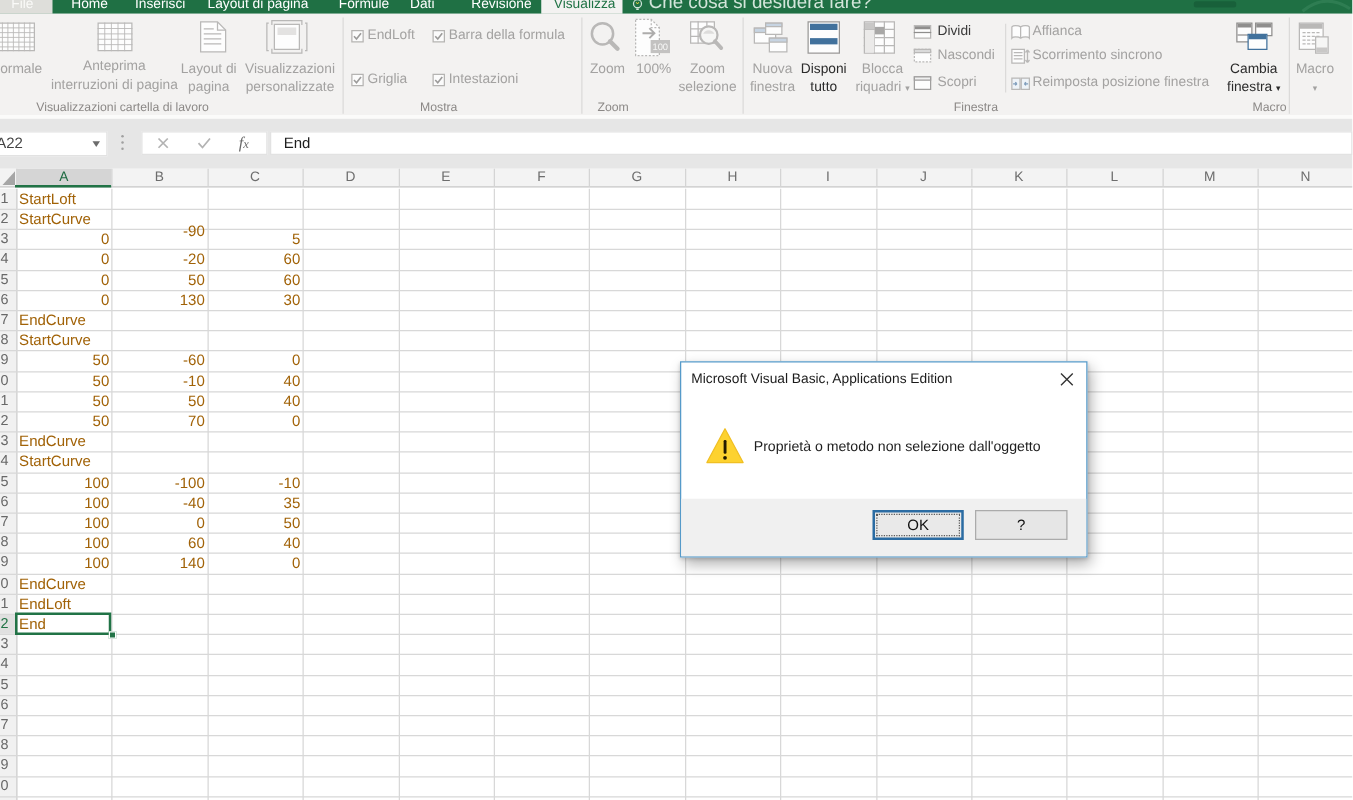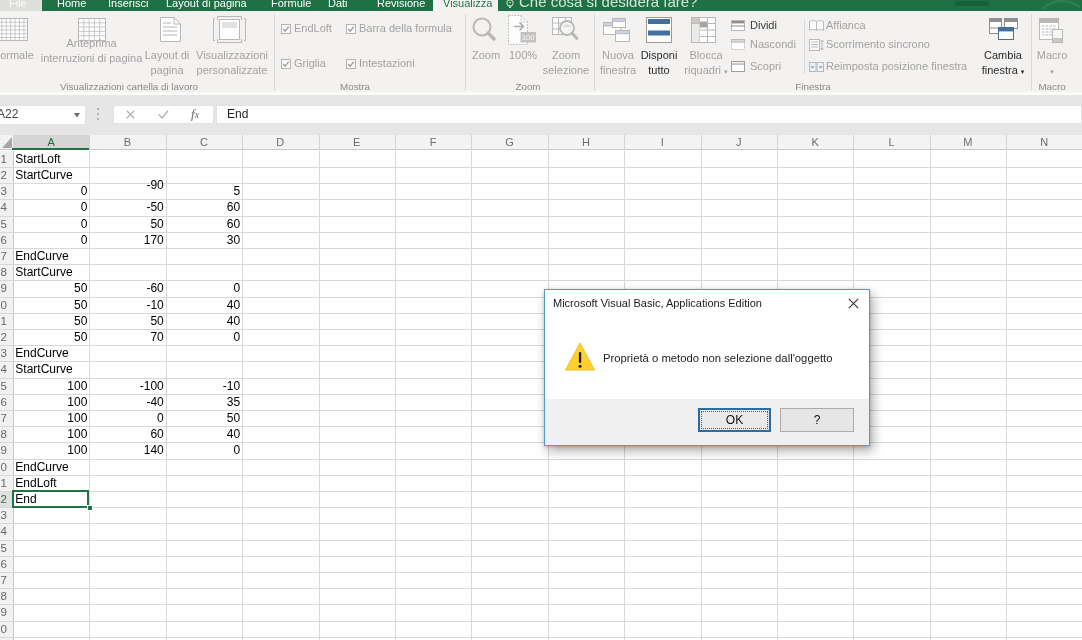--- a/index.html
+++ b/index.html
@@ -1,25 +1,25 @@
 <!DOCTYPE html>
 <html><head><meta charset="utf-8"><style>
 html,body{margin:0;padding:0}
 body{width:1082px;height:640px;overflow:hidden;position:relative;
  font-family:"Liberation Sans",sans-serif;background:#fff}
 .abs{position:absolute}
 .tab{position:absolute;top:-4.5px;height:14px;color:#fff;font-size:11px;line-height:14px;white-space:nowrap}
 .rsep{position:absolute;top:14px;height:77px;width:1px;background:#dbdad9}
-.glabel{position:absolute;top:80.8px;font-size:9.8px;color:#8b8886;text-align:center;white-space:nowrap}
+.glabel{position:absolute;top:80.8px;font-size:9.8px;color:#8b8886;white-space:nowrap}
 .btxt{position:absolute;font-size:11px;color:#a3a2a1;text-align:center;line-height:14.5px;white-space:nowrap}
 .btxtd{position:absolute;font-size:11px;color:#2b2b2b;text-align:center;line-height:14.5px;white-space:nowrap}
 .stxt{position:absolute;font-size:11px;color:#a3a2a1;white-space:nowrap}
 .stxtd{position:absolute;font-size:11px;color:#3a3a3a;white-space:nowrap}
 .chead{position:absolute;top:0;height:14px;font-size:11px;color:#6d6d6d;text-align:center;line-height:15px}
-.cell{position:absolute;height:16.3px;font-size:12px;color:#000000;line-height:16.2px;white-space:nowrap}
+.cell{position:absolute;height:16.3px;font-size:12px;color:#a16207;line-height:16.2px;white-space:nowrap}
 .num{text-align:right}
 .rh{position:absolute;font-size:11.5px;color:#6e6e6e;text-align:right;line-height:16.4px}
 svg{position:absolute;overflow:visible}
 </style></head><body>
 
 <div class="abs" style="left:0;top:0;width:1082px;height:11px;background:#1f7044"></div>
 <div class="abs" style="left:433px;top:0;width:65px;height:11px;background:#f3f2f1"></div>
 <div class="abs" style="left:0;top:0;width:42px;height:11px;background:#dededa"></div>
 <div class="tab" style="left:9px;color:#fafaf8">File</div>
 <div class="tab" style="left:57px">Home</div>
@@ -43,21 +43,21 @@
 <div class="abs" style="left:0;top:92px;width:1082px;height:3px;background:#fbfbfa"></div>
 <svg style="left:-3px;top:18px" width="31" height="23" viewBox="0 0 31 23">
 <rect x="0.5" y="0.5" width="30" height="22" fill="#fdfdfd" stroke="#b9b8b7"></rect>
 <path d="M0 4.3 H31 M0 8.1 H31 M0 11.9 H31 M0 15.7 H31 M0 19.5 H31 M4.9 0 V23 M9.3 0 V23 M13.7 0 V23 M18.1 0 V23 M22.5 0 V23 M26.9 0 V23" stroke="#b9b8b7" stroke-width="0.7" fill="none"></path>
 </svg>
 <div class="btxt" style="left:-37px;top:48.2px;width:100px">Normale</div>
 <svg style="left:78px;top:18px" width="28" height="23" viewBox="0 0 28 23">
 <rect x="0.5" y="0.5" width="27" height="22" fill="#fdfdfd" stroke="#b9b8b7"></rect>
 <path d="M0 4.8 H28 M0 9.1 H28 M0 13.4 H28 M0 17.7 H28 M5.8 0 V23 M11.1 0 V23 M16.4 0 V23 M21.7 0 V23" stroke="#b9b8b7" stroke-width="0.7" fill="none"></path>
 </svg>
-<div class="btxt" style="left:36px;top:36px;width:111px">Anteprima<br>interruzioni di pagina</div>
+<div class="btxt" style="left:36px;top:46px;width:111px">Anteprima<br>interruzioni di pagina</div>
 <svg style="left:160px;top:17px" width="21" height="25" viewBox="0 0 21 25">
 <path d="M0.5 0.5 H14 L20.5 7 V24.5 H0.5 Z" fill="#fdfdfd" stroke="#b9b8b7"></path>
 <path d="M14 0.5 V7 H20.5" fill="none" stroke="#b9b8b7"></path>
 <path d="M3 6 H11 M3 10 H17 M3 14 H17 M3 18 H17" stroke="#b9b8b7" fill="none"></path>
 </svg>
 <div class="btxt" style="left:137px;top:48.2px;width:60px">Layout di<br>pagina</div>
 <svg style="left:213px;top:16px" width="33" height="27" viewBox="0 0 33 27">
 <path d="M4.5 4 V0.5 H28.5 V4 M4.5 23 V26.5 H28.5 V23" fill="none" stroke="#b9b8b7"></path>
 <path d="M2 2.5 H0.5 V24.5 H2 M31 2.5 H32.5 V24.5 H31" fill="none" stroke="#b9b8b7"></path>
 <rect x="6.5" y="3.5" width="20" height="20" fill="#fdfdfd" stroke="#b9b8b7"></rect>
@@ -79,21 +79,21 @@
 <svg style="left:281px;top:58.5px" width="10" height="10" viewBox="0 0 10 10">
     <rect x="0.5" y="0.5" width="9" height="9" fill="#fbfbfb" stroke="#b5b4b2"></rect>
     <path d="M2.2 5 L4.2 7.2 L7.8 2.6" fill="none" stroke="#9c9b9a" stroke-width="1.3"></path>
   </svg>
 <div class="stxt" style="left:294px;top:57.3px">Griglia</div>
 <svg style="left:346px;top:58.5px" width="10" height="10" viewBox="0 0 10 10">
     <rect x="0.5" y="0.5" width="9" height="9" fill="#fbfbfb" stroke="#b5b4b2"></rect>
     <path d="M2.2 5 L4.2 7.2 L7.8 2.6" fill="none" stroke="#9c9b9a" stroke-width="1.3"></path>
   </svg>
 <div class="stxt" style="left:359px;top:57.3px">Intestazioni</div>
-<div class="glabel" style="left:305px;width:100px">Mostra</div>
+<div class="glabel" style="left:336px;width:100px">Mostra</div>
 <div class="rsep" style="left:465px"></div>
 <svg style="left:472px;top:17px" width="24" height="25" viewBox="0 0 24 25">
 <circle cx="10" cy="10" r="8.5" fill="none" stroke="#b9b8b7" stroke-width="2"></circle>
 <path d="M16 16 L22 22" stroke="#b9b8b7" stroke-width="3.5" stroke-linecap="round"></path>
 </svg>
 <div class="btxt" style="left:456px;top:48.2px;width:60px">Zoom</div>
 <svg style="left:508px;top:15px" width="29" height="30" viewBox="0 0 29 30">
 <path d="M0.5 0.5 H13 L19.5 7 V29.5 H0.5 Z" fill="#fdfdfd" stroke="#b9b8b7" stroke-dasharray="1.6 1.4"></path>
 <path d="M13 0.5 V7 H19.5" fill="none" stroke="#b9b8b7" stroke-dasharray="1.6 1.4"></path>
 <path d="M6 11.5 H15 M11.5 7.5 L15.5 11.5 L11.5 15.5" stroke="#adacab" stroke-width="1.6" fill="none"></path>
@@ -322,27 +322,27 @@
 <div class="rh" style="left:0px;top:588.20px;width:6.9px;color:#686868">8</div>
 <div class="rh" style="left:0px;top:604.40px;width:6.9px;color:#686868">9</div>
 <div class="rh" style="left:0px;top:620.60px;width:6.9px;color:#686868">0</div>
 <div class="rh" style="left:0px;top:636.80px;width:6.9px;color:#686868">1</div>
 <div class="cell" style="left:15.3px;top:150.80px">StartLoft</div>
 <div class="cell" style="left:15.3px;top:167.00px">StartCurve</div>
 <div class="cell num" style="left:13px;top:183.20px;width:74.4px">0</div>
 <div class="cell num" style="left:89.3px;top:177px;width:74.5px">-90</div>
 <div class="cell num" style="left:165.7px;top:183.20px;width:74.5px">5</div>
 <div class="cell num" style="left:13px;top:199.40px;width:74.4px">0</div>
-<div class="cell num" style="left:89.3px;top:199.40px;width:74.5px">-50</div>
+<div class="cell num" style="left:89.3px;top:199.40px;width:74.5px">-20</div>
 <div class="cell num" style="left:165.7px;top:199.40px;width:74.5px">60</div>
 <div class="cell num" style="left:13px;top:215.60px;width:74.4px">0</div>
 <div class="cell num" style="left:89.3px;top:215.60px;width:74.5px">50</div>
 <div class="cell num" style="left:165.7px;top:215.60px;width:74.5px">60</div>
 <div class="cell num" style="left:13px;top:231.80px;width:74.4px">0</div>
-<div class="cell num" style="left:89.3px;top:231.80px;width:74.5px">170</div>
+<div class="cell num" style="left:89.3px;top:231.80px;width:74.5px">130</div>
 <div class="cell num" style="left:165.7px;top:231.80px;width:74.5px">30</div>
 <div class="cell" style="left:15.3px;top:248.00px">EndCurve</div>
 <div class="cell" style="left:15.3px;top:264.20px">StartCurve</div>
 <div class="cell num" style="left:13px;top:280.40px;width:74.4px">50</div>
 <div class="cell num" style="left:89.3px;top:280.40px;width:74.5px">-60</div>
 <div class="cell num" style="left:165.7px;top:280.40px;width:74.5px">0</div>
 <div class="cell num" style="left:13px;top:296.60px;width:74.4px">50</div>
 <div class="cell num" style="left:89.3px;top:296.60px;width:74.5px">-10</div>
 <div class="cell num" style="left:165.7px;top:296.60px;width:74.5px">40</div>
 <div class="cell num" style="left:13px;top:312.80px;width:74.4px">50</div>

